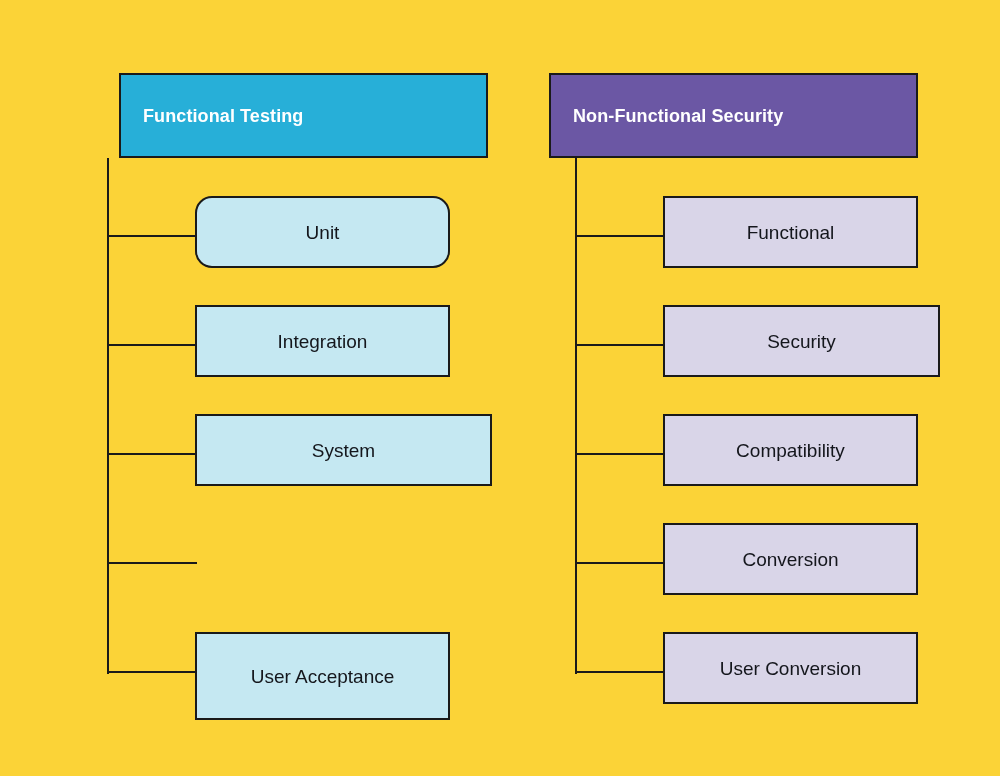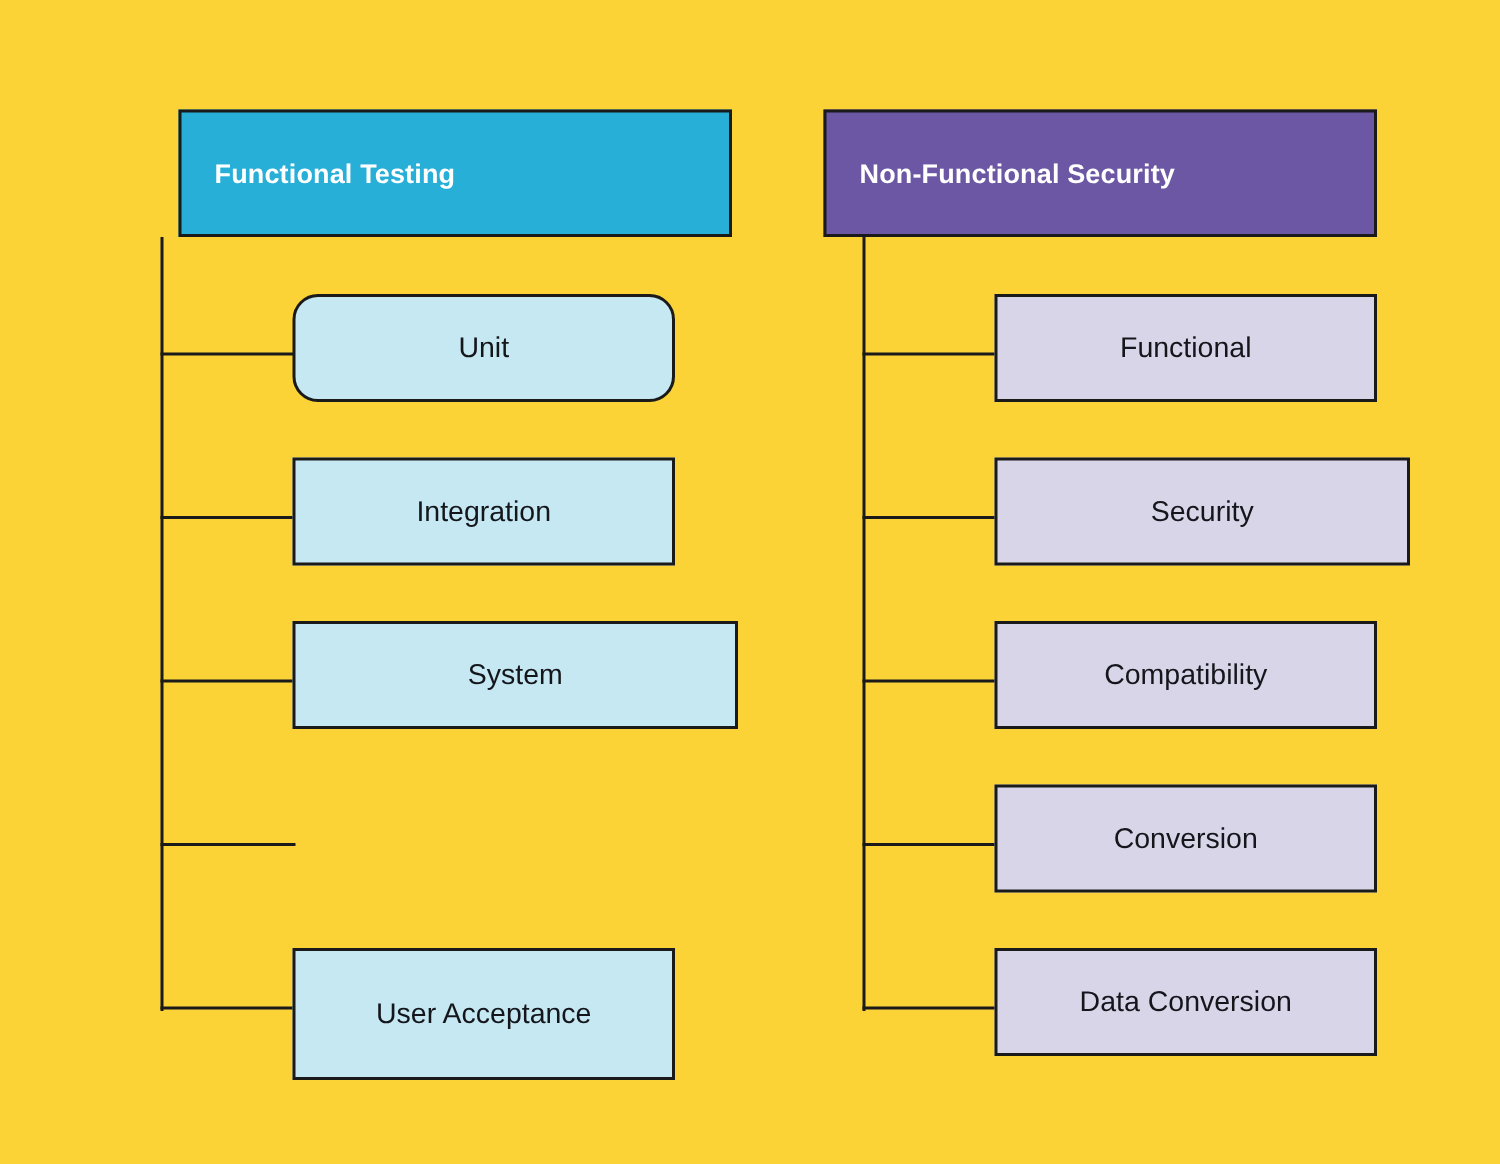--- a/index.html
+++ b/index.html
@@ -123,18 +123,18 @@
       <span class="leaf-label">Compatibility</span>
     </div>
 
     <div class="branch" style="left:575px; top:562px; width:90px;"></div>
     <div class="node leaf" style="left:663px; top:523px; width:255px; height:72px; background:#d9d5e8;">
       <span class="leaf-label">Conversion</span>
     </div>
 
     <div class="branch" style="left:575px; top:671px; width:90px;"></div>
     <div class="node leaf" style="left:663px; top:632px; width:255px; height:72px; background:#d9d5e8;">
-      <span class="leaf-label">Data Conversion</span>
+      <span class="leaf-label">User Conversion</span>
     </div>
 
   </div>
 
 </div>
 
 </body></html>

